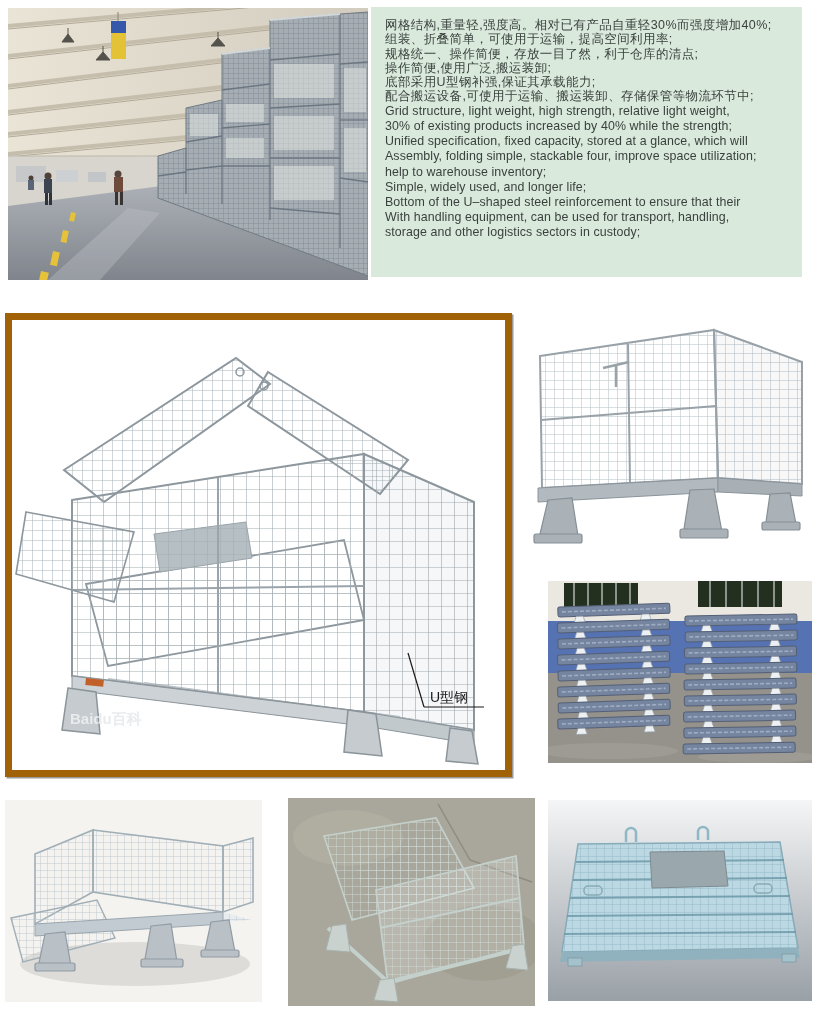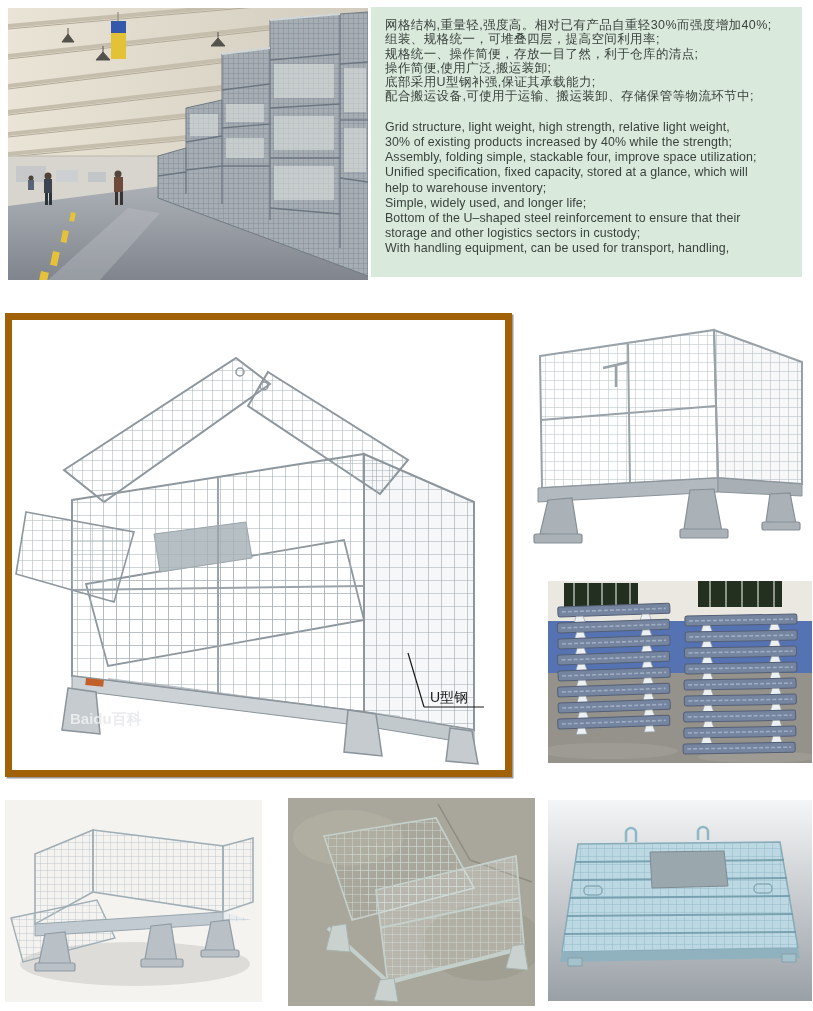--- a/index.html
+++ b/index.html
@@ -9,21 +9,21 @@
   }
   .abs{position:absolute;}
   
   .warehouse{left:8px;top:8px;width:360px;height:272px;overflow:hidden;}
   
   .features-panel{
     left:371px;top:7px;width:431px;height:270px;background:#d9e9dc;
     padding:11px 10px 0 14px;box-sizing:border-box;color:#39413c;
   }
   .zh-line{font-size:12.5px;line-height:14.3px;letter-spacing:.4px;white-space:pre;}
-  .en-block{margin-top:16px;}
+  .en-block{}
   .en-line{font-size:12.4px;line-height:15.2px;letter-spacing:.1px;white-space:pre;}
   
   .main-diagram{
     left:5px;top:313px;width:493px;height:450px;background:#fff;
     border:7px solid #a16207;box-shadow:1.5px 1.5px 0 #9a9a9a;
   }
   
   .photo-single{left:518px;top:308px;width:292px;height:262px;background:#fff;}
   .photo-stacked{left:548px;top:581px;width:264px;height:182px;}
   .photo-frontfold{left:5px;top:800px;width:257px;height:202px;}
@@ -147,36 +147,36 @@
         <rect x="112" y="184" width="3" height="13" fill="#3a3430"></rect>
       <circle cx="23" cy="170" r="2.5" fill="#4e4238"></circle>
       <rect x="20" y="172" width="6" height="10" fill="#5a6478"></rect>
     </g>
   </svg>
 </div>
 
 <div class="abs features-panel">
   <div>
       <div class="zh-line">网格结构,重量轻,强度高。相对已有产品自重轻30%而强度增加40%;</div>
-      <div class="zh-line">组装、规格统一，可堆叠四层，提高空间利用率;</div>
+      <div class="zh-line">组装、折叠简单，可使用于运输，提高空间利用率;</div>
       <div class="zh-line">规格统一、操作简便，存放一目了然，利于仓库的清点;</div>
       <div class="zh-line">操作简便,使用广泛,搬运装卸;</div>
       <div class="zh-line">底部采用U型钢补强,保证其承载能力;</div>
       <div class="zh-line">配合搬运设备,可使用于运输、搬运装卸、存储保管等物流环节中;</div>
     </div>
   <div class="en-block">
       <div class="en-line">Grid structure, light weight, high strength, relative light weight,</div>
       <div class="en-line">30% of existing products increased by 40% while the strength;</div>
+      <div class="en-line">Unified specification, fixed capacity, stored at a glance, which will</div>
       <div class="en-line">Assembly, folding simple, stackable four, improve space utilization;</div>
-      <div class="en-line">Unified specification, fixed capacity, stored at a glance, which will</div>
       <div class="en-line">help to warehouse inventory;</div>
       <div class="en-line">Simple, widely used, and longer life;</div>
       <div class="en-line">Bottom of the U–shaped steel reinforcement to ensure that their</div>
+      <div class="en-line">With handling equipment, can be used for transport, handling,</div>
       <div class="en-line">storage and other logistics sectors in custody;</div>
-      <div class="en-line">With handling equipment, can be used for transport, handling,</div>
     </div>
 </div>
 
 <div class="abs main-diagram">
   <svg width="493" height="450" viewBox="0 0 493 450">
     <defs>
       <pattern id="mg" width="13" height="13" patternUnits="userSpaceOnUse">
         <path d="M13 0H0V13" fill="none" stroke="#a3adb2" stroke-width="1.2"></path>
       </pattern>
       <pattern id="mg2" width="10" height="10" patternUnits="userSpaceOnUse">

